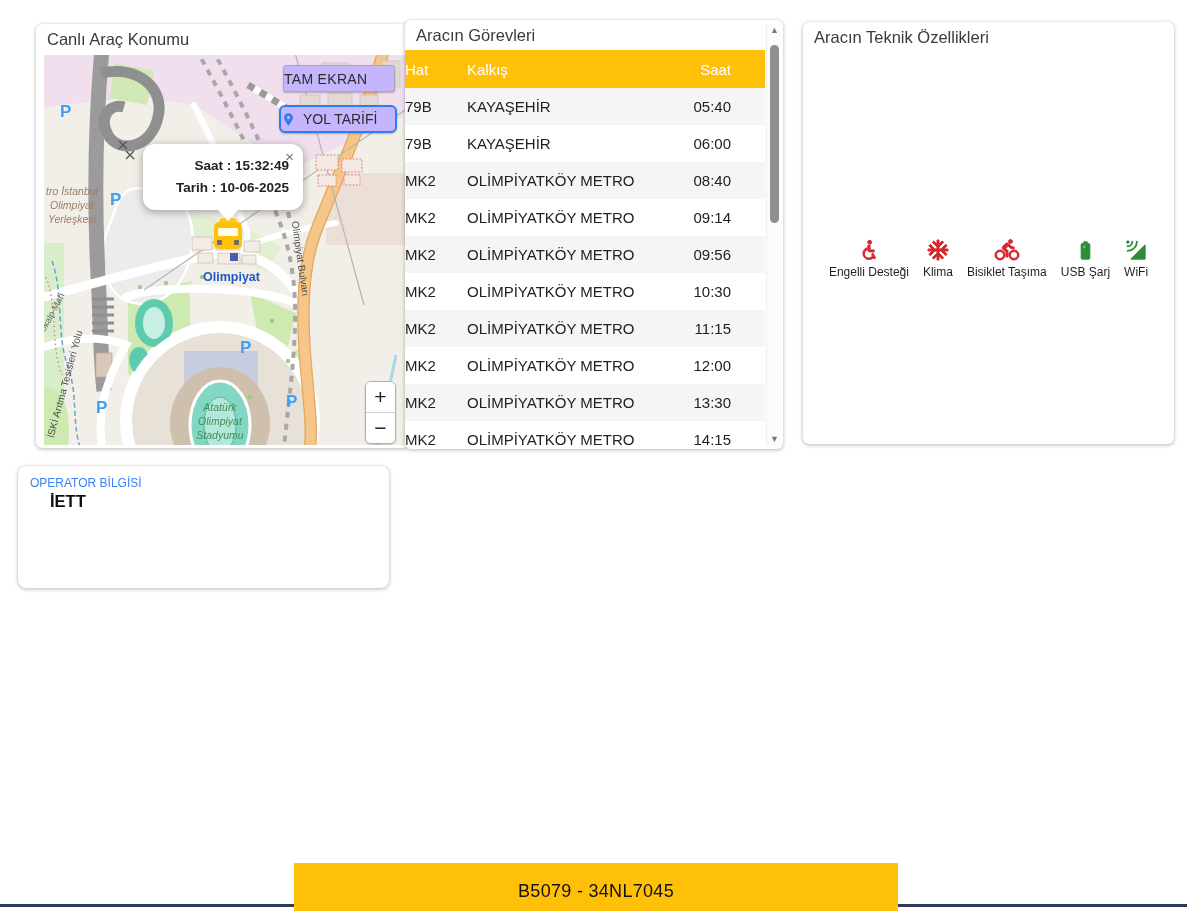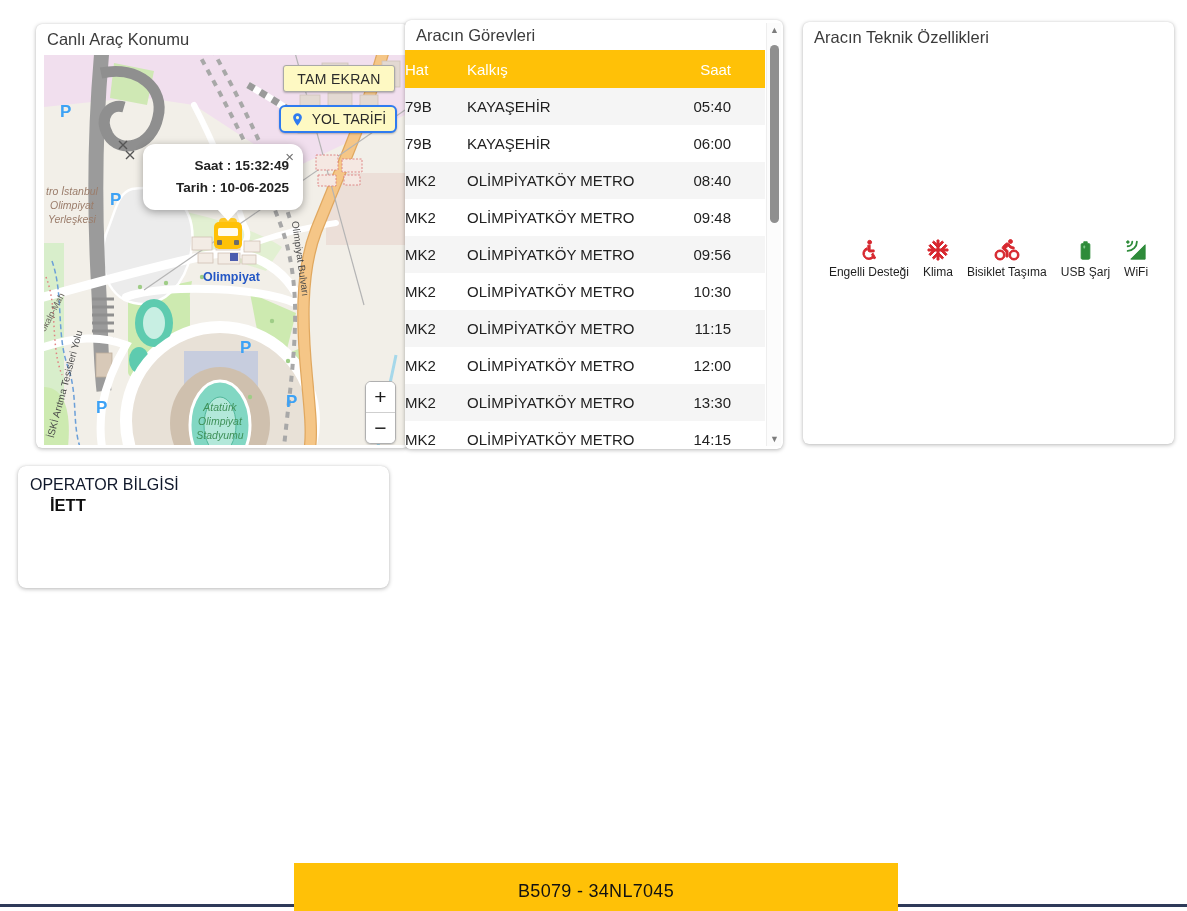--- a/index.html
+++ b/index.html
@@ -7,22 +7,22 @@
               font-family:"Liberation Sans", sans-serif; }
   .card { position:absolute; background:#fff; border-radius:6px;
           box-shadow:0 1px 4px rgba(0,0,0,.28), 0 0 1px rgba(0,0,0,.15); }
   .card-title { font-size:16.5px; color:#3b3b3b; padding:6px 11px 4px; white-space:nowrap; }
 
   
   #map-card { left:36px; top:24px; width:373px; height:424px; }
   #map-wrap { position:relative; margin:2px 4px 6px 8px; width:361px; height:390px;
               overflow:hidden; background:#f2efe8; }
   #map-wrap svg.basemap { position:absolute; left:0; top:0; }
-  .map-btn { position:absolute; background:#fef9c3; font-size:14px; color:#2b2b2b;
-             display:flex; align-items:center; justify-content:center; gap:7px;
+  .map-btn { position:absolute; background:#c4b5fd; font-size:14px; color:#2b2b2b;
+             display:flex; align-items:center; gap:7px;
              cursor:pointer; box-shadow:0 1px 2px rgba(0,0,0,.25); white-space:nowrap; }
   #btn-fullscreen { right:10px; top:10px; width:112px; height:27px;
                     border:1px solid #a9a9a9; border-radius:3px; letter-spacing:.3px;}
   #btn-directions { right:8px; top:50px; width:118px; height:28px;
                     border:2px solid #2f7bf0; border-radius:6px; }
   .tooltip { position:absolute; left:99px; top:89px; width:160px; background:#fff;
              border-radius:12px; box-shadow:0 2px 8px rgba(0,0,0,.35);
              padding:11px 14px 12px 20px; z-index:5;text-align:right; }
   .tooltip .tt-line { font-size:13.5px; font-weight:bold; color:#222; line-height:1.6; }
   .tooltip .tt-close { position:absolute; right:9px; top:4px; font-size:15px;
@@ -64,21 +64,21 @@
   #features-card { left:803px; top:22px; width:371px; height:422px; }
   #features-row { position:absolute; left:0; right:0; top:216px; display:flex;
                   justify-content:center; align-items:flex-end; gap:14px; }
   .feat { display:flex; flex-direction:column; align-items:center; gap:3px; }
   .feat .flabel { font-size:12px; color:#1f1f1f; white-space:nowrap; }
   .ic-red  { fill:#d7282f; stroke:#d7282f; }
   .ic-green{ fill:#2e8b3a; stroke:#2e8b3a; }
 
   
   #operator-card { left:18px; top:466px; width:371px; height:122px; border-radius:8px; }
-  #operator-card .op-title { font-size:16px; color:#0f172a; padding:10px 12px 0; }
+  #operator-card .op-title { font-size:12px; color:#3b82f6; padding:10px 12px 0; }
   #operator-card .op-name  { font-size:16.5px; font-weight:bold; color:#0e0e0e; padding:2px 12px;margin-left:20px; }
 
   
   #footer-line { position:absolute; left:0; right:0; top:904px; height:3px; background:#2e3a59; z-index:1; }
   #footer-bar { position:absolute; left:294px; top:863px; width:604px; height:57px;
                 background:#FFC107; z-index:2; display:flex; align-items:center;
                 justify-content:center; font-size:18px; font-weight:500; color:#121212;
                 letter-spacing:.3px; }
 
   
@@ -279,21 +279,21 @@
             <td>06:00</td>
           </tr>
           <tr class="odd">
             <td>MK2</td>
             <td>OLİMPİYATKÖY METRO</td>
             <td>08:40</td>
           </tr>
           <tr class="even">
             <td>MK2</td>
             <td>OLİMPİYATKÖY METRO</td>
-            <td>09:48</td>
+            <td>09:14</td>
           </tr>
           <tr class="odd">
             <td>MK2</td>
             <td>OLİMPİYATKÖY METRO</td>
             <td>09:56</td>
           </tr>
           <tr class="even">
             <td>MK2</td>
             <td>OLİMPİYATKÖY METRO</td>
             <td>10:30</td>

